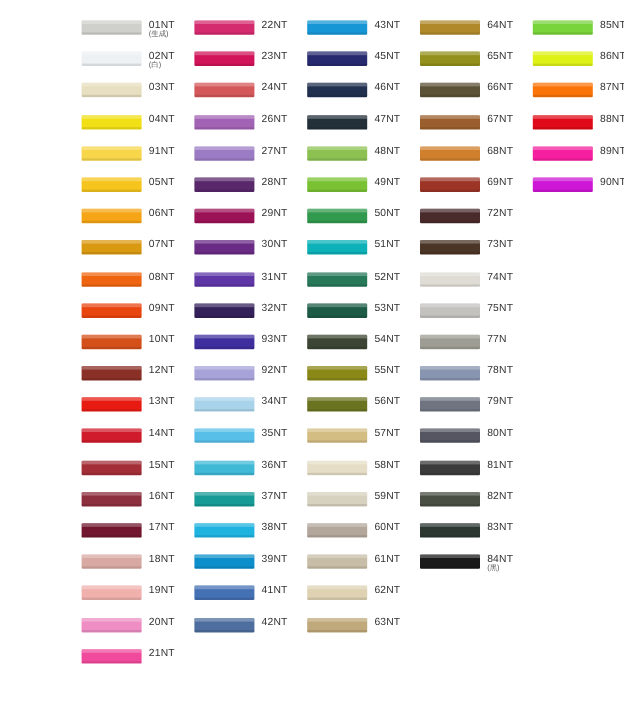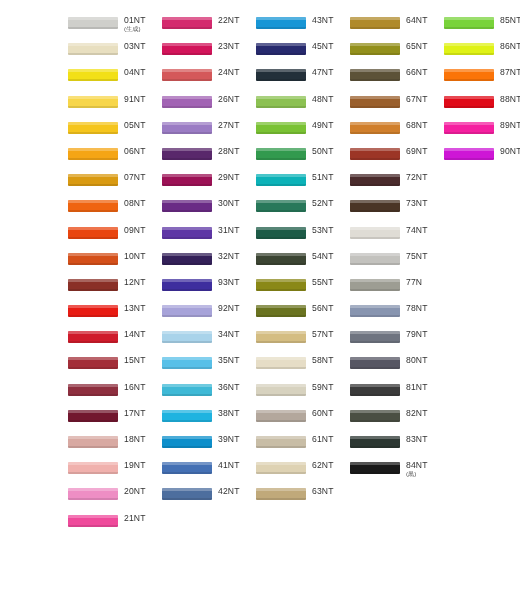--- a/index.html
+++ b/index.html
@@ -104,20 +104,27 @@
   <div class="columns">
       <div class="swatch-column">
         <div class="swatch-row">
           <div class="swatch-chip" title="01NT" style="background-color: rgb(207, 207, 203);"></div>
           <div class="swatch-labels">
             <div class="swatch-code">01NT</div>
             <div class="swatch-sub">(生成)</div>
           </div>
         </div>
         <div class="swatch-row">
+          <div class="swatch-chip" title="02NT" style="background-color: rgb(238, 241, 243);"></div>
+          <div class="swatch-labels">
+            <div class="swatch-code">02NT</div>
+            <div class="swatch-sub">(白)</div>
+          </div>
+        </div>
+        <div class="swatch-row">
           <div class="swatch-chip" title="03NT" style="background-color: rgb(232, 223, 192);"></div>
           <div class="swatch-labels">
             <div class="swatch-code">03NT</div>
           </div>
         </div>
         <div class="swatch-row">
           <div class="swatch-chip" title="04NT" style="background-color: rgb(242, 224, 23);"></div>
           <div class="swatch-labels">
             <div class="swatch-code">04NT</div>
           </div>
@@ -310,20 +317,26 @@
             <div class="swatch-code">35NT</div>
           </div>
         </div>
         <div class="swatch-row">
           <div class="swatch-chip" title="36NT" style="background-color: rgb(63, 185, 214);"></div>
           <div class="swatch-labels">
             <div class="swatch-code">36NT</div>
           </div>
         </div>
         <div class="swatch-row">
+          <div class="swatch-chip" title="37NT" style="background-color: rgb(22, 155, 150);"></div>
+          <div class="swatch-labels">
+            <div class="swatch-code">37NT</div>
+          </div>
+        </div>
+        <div class="swatch-row">
           <div class="swatch-chip" title="38NT" style="background-color: rgb(31, 179, 224);"></div>
           <div class="swatch-labels">
             <div class="swatch-code">38NT</div>
           </div>
         </div>
         <div class="swatch-row">
           <div class="swatch-chip" title="39NT" style="background-color: rgb(13, 143, 203);"></div>
           <div class="swatch-labels">
             <div class="swatch-code">39NT</div>
           </div>
@@ -345,20 +358,26 @@
         <div class="swatch-row">
           <div class="swatch-chip" title="43NT" style="background-color: rgb(23, 150, 214);"></div>
           <div class="swatch-labels">
             <div class="swatch-code">43NT</div>
           </div>
         </div>
         <div class="swatch-row">
           <div class="swatch-chip" title="45NT" style="background-color: rgb(39, 42, 110);"></div>
           <div class="swatch-labels">
             <div class="swatch-code">45NT</div>
+          </div>
+        </div>
+        <div class="swatch-row">
+          <div class="swatch-chip" title="46NT" style="background-color: rgb(34, 48, 79);"></div>
+          <div class="swatch-labels">
+            <div class="swatch-code">46NT</div>
           </div>
         </div>
         <div class="swatch-row">
           <div class="swatch-chip" title="47NT" style="background-color: rgb(35, 48, 58);"></div>
           <div class="swatch-labels">
             <div class="swatch-code">47NT</div>
           </div>
         </div>
         <div class="swatch-row">
           <div class="swatch-chip" title="48NT" style="background-color: rgb(140, 193, 82);"></div>

